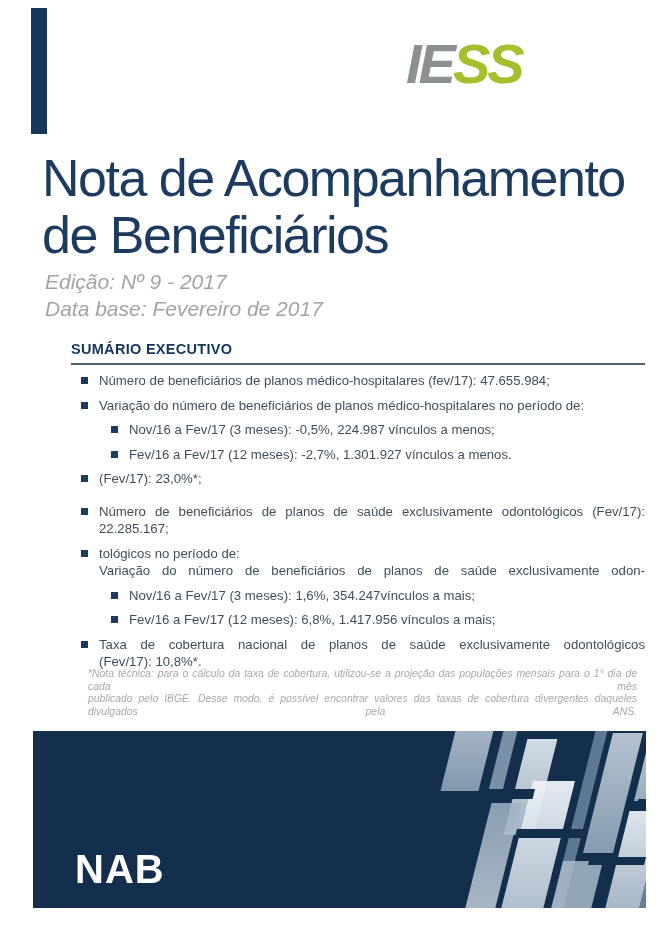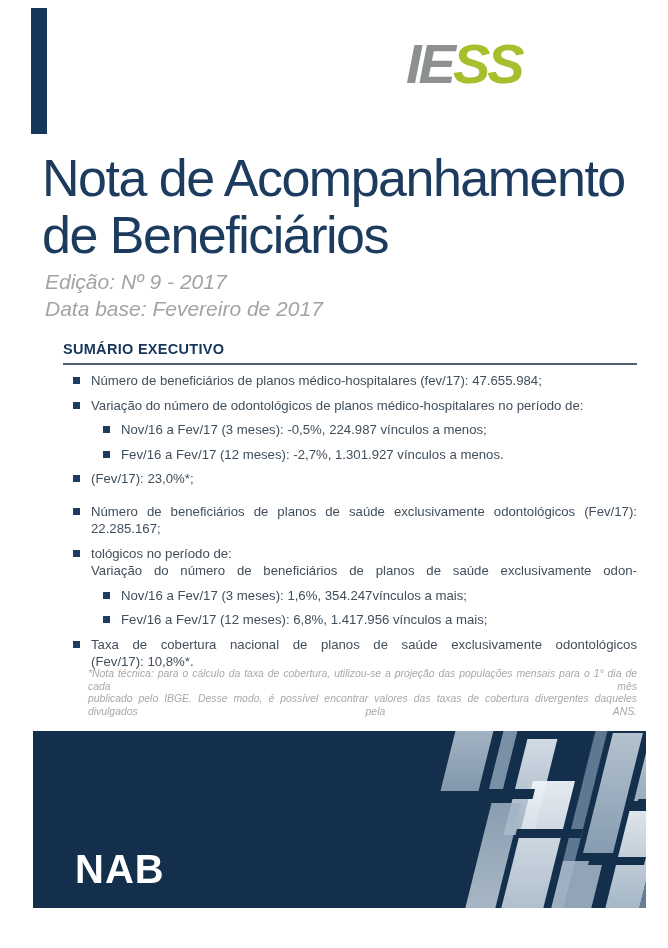--- a/index.html
+++ b/index.html
@@ -25,21 +25,21 @@
   .title{
     position:absolute;left:42px;top:150px;width:600px;
     font-size:52px;line-height:57px;color:var(--title-navy,#1c3b5e);
     letter-spacing:-1.5px;font-weight:normal;
   }
   .edition-block{
     position:absolute;left:45px;top:268px;
     font-size:21px;line-height:27px;font-style:italic;color:var(--muted-gray,#a3a3a3);
   }
   
-  .summary{position:absolute;left:63px;top:341px;width:574px;}
+  .summary{position:absolute;left:71px;top:341px;width:574px;}
   .summary-heading{
     font-size:14.5px;font-weight:bold;color:var(--brand-navy,#16365b);letter-spacing:0.3px;
   }
   .summary-rule{border-bottom:2px solid #4d6175;margin-top:6px;}
   .summary-list{margin-top:7px;font-size:13.2px;line-height:17.5px;color:var(--body-text,#414f5c);}
   .item{position:relative;margin-top:7px;}
   .item.gap-lg{margin-top:15px;}
   .item .bullet{
     position:absolute;width:7px;height:7px;background:var(--title-navy,#1c3b5e);top:5px;
   }
@@ -94,21 +94,21 @@
     <div class="summary-list">
         <div class="item l1">
       <span class="bullet"></span>
       <div class="text">
             <div class="line">Número de beneficiários de planos médico-hospitalares (fev/17): 47.655.984;</div>
           </div>
     </div>
         <div class="item l1">
       <span class="bullet"></span>
       <div class="text">
-            <div class="line">Variação do número de odontológicos de planos médico-hospitalares no período de:</div>
+            <div class="line">Variação do número de beneficiários de planos médico-hospitalares no período de:</div>
           </div>
     </div>
         <div class="item l2">
       <span class="bullet"></span>
       <div class="text">
             <div class="line">Nov/16 a Fev/17 (3 meses): -0,5%, 224.987 vínculos a menos;</div>
           </div>
     </div>
         <div class="item l2">
       <span class="bullet"></span>

